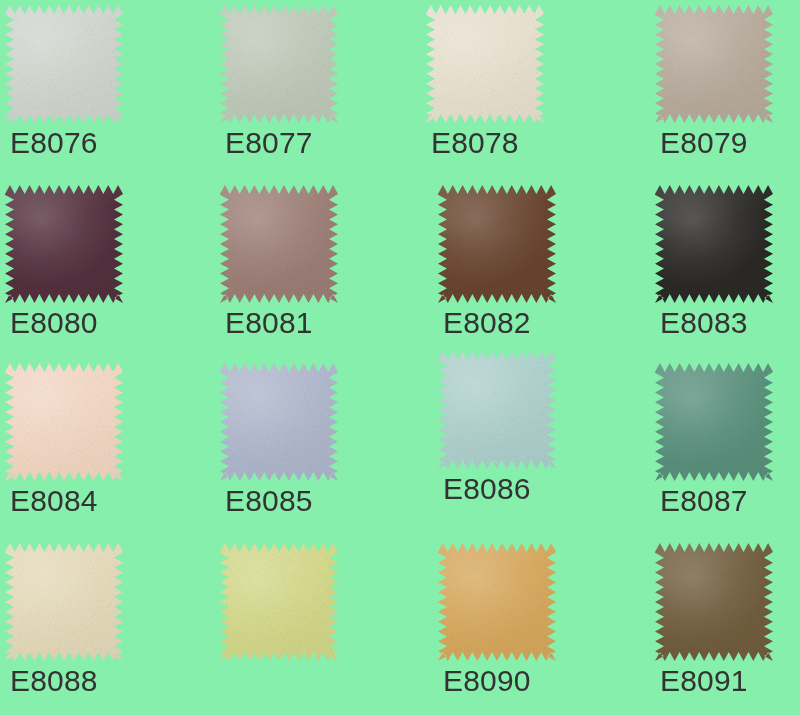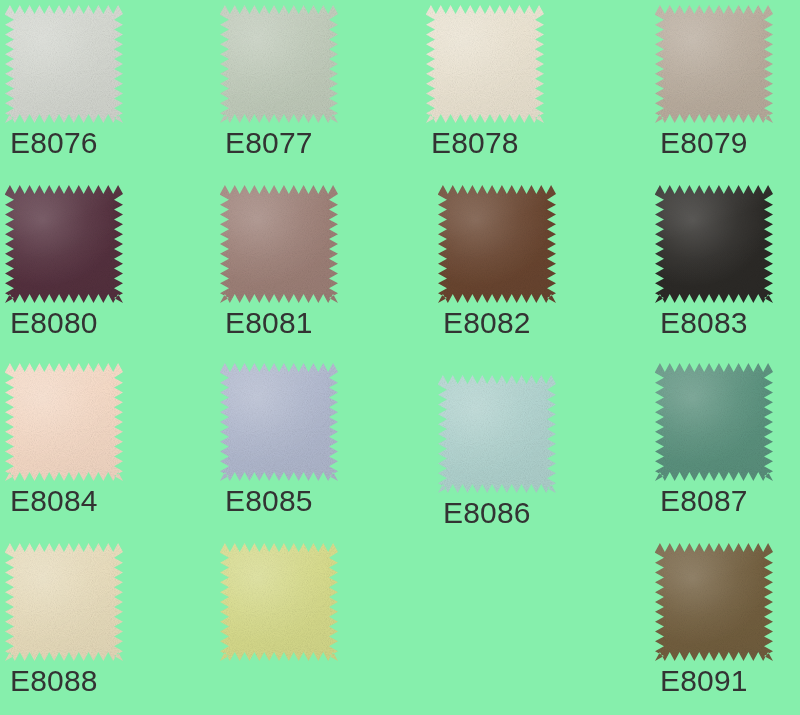--- a/index.html
+++ b/index.html
@@ -247,21 +247,21 @@
           <div class="swatch-grain">
             <svg xmlns="http://www.w3.org/2000/svg">
               <rect width="100%" height="100%" filter="url(#fabricGrain)"></rect>
             </svg>
           </div>
           <div class="swatch-sheen"></div>
         </div>
       </div>
       <div class="swatch-label" style="color: rgb(51, 51, 51);">E8085</div>
     </div>
-    <div class="swatch-cell" style="left: 438px; top: 372px;">
+    <div class="swatch-cell" style="left: 438px; top: 348px;">
       <div class="swatch-chip-wrap">
         <div class="swatch-chip" style="background: rgb(179, 214, 210);">
           <div class="swatch-grain">
             <svg xmlns="http://www.w3.org/2000/svg">
               <rect width="100%" height="100%" filter="url(#fabricGrain)"></rect>
             </svg>
           </div>
           <div class="swatch-sheen"></div>
         </div>
       </div>
@@ -297,20 +297,33 @@
       <div class="swatch-chip-wrap">
         <div class="swatch-chip" style="background: rgb(218, 222, 141);">
           <div class="swatch-grain">
             <svg xmlns="http://www.w3.org/2000/svg">
               <rect width="100%" height="100%" filter="url(#fabricGrain)"></rect>
             </svg>
           </div>
           <div class="swatch-sheen"></div>
         </div>
       </div>
+    </div>
+    <div class="swatch-cell" style="left: 438px; top: 540px;">
+      <div class="swatch-chip-wrap">
+        <div class="swatch-chip" style="background: rgb(221, 173, 96);">
+          <div class="swatch-grain">
+            <svg xmlns="http://www.w3.org/2000/svg">
+              <rect width="100%" height="100%" filter="url(#fabricGrain)"></rect>
+            </svg>
+          </div>
+          <div class="swatch-sheen"></div>
+        </div>
+      </div>
+      <div class="swatch-label" style="color: rgb(51, 51, 51);">E8090</div>
     </div>
     <div class="swatch-cell" style="left: 655px; top: 540px;">
       <div class="swatch-chip-wrap">
         <div class="swatch-chip" style="background: rgb(116, 96, 63);">
           <div class="swatch-grain">
             <svg xmlns="http://www.w3.org/2000/svg">
               <rect width="100%" height="100%" filter="url(#fabricGrain)"></rect>
             </svg>
           </div>
           <div class="swatch-sheen"></div>

